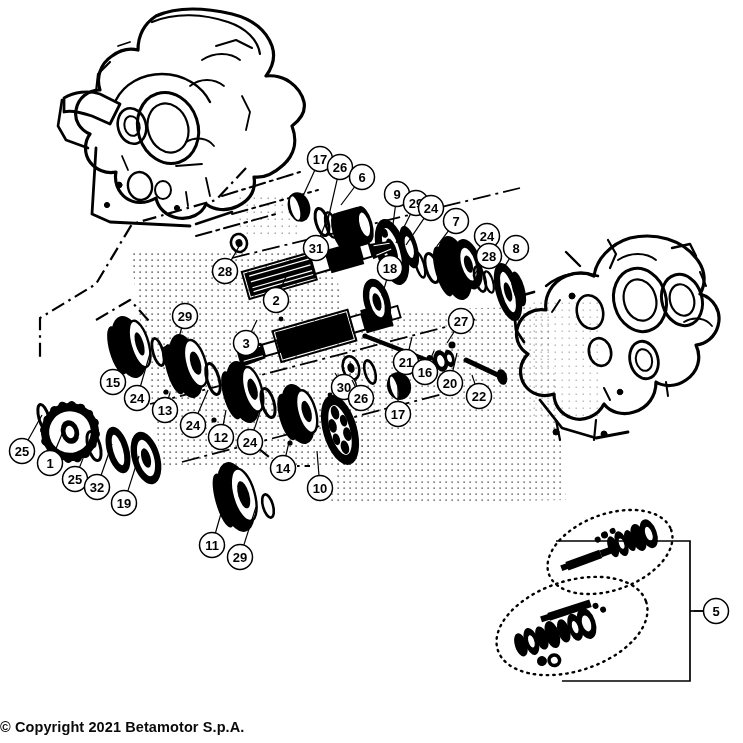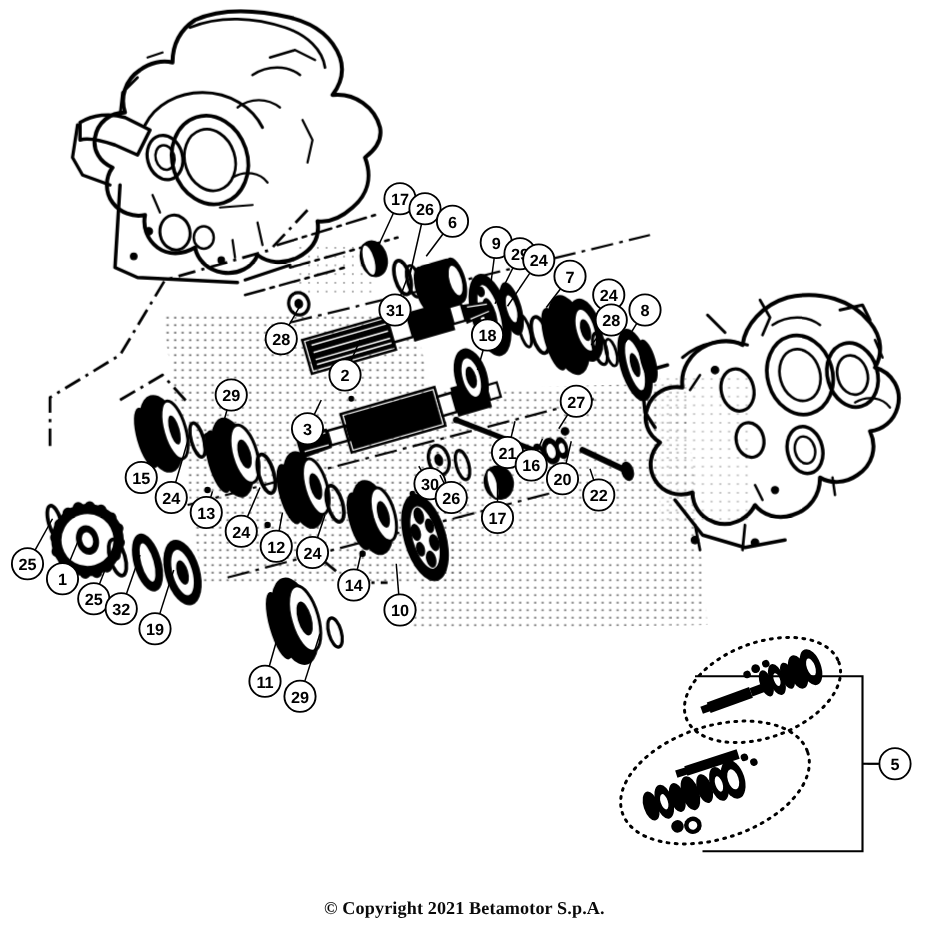--- a/index.html
+++ b/index.html
@@ -8,22 +8,22 @@
     width:743px;height:743px;
     font-family:"Liberation Sans", sans-serif;
     position:relative;overflow:hidden;
     -webkit-font-smoothing:antialiased;
   }
   #stage{position:absolute;inset:0;width:743px;height:743px;}
   #stage svg{display:block;width:743px;height:743px;}
 
   .copyright{
     position:absolute;left:0;right:0;top:719px;
-    text-align:center;
-    font-family:Liberation Serif, serif;
+    text-align:left;
+    font-family:Liberation Sans, sans-serif;
     font-size:14.5px;font-weight:700;color:#0a0a0a;
     letter-spacing:.1px;
     white-space:nowrap;
   }
   .callout-txt{
     font-family:"Liberation Sans", sans-serif;
     font-size:13px;font-weight:700;fill:#000;
     text-anchor:middle;dominant-baseline:central;
   }
 </style>

